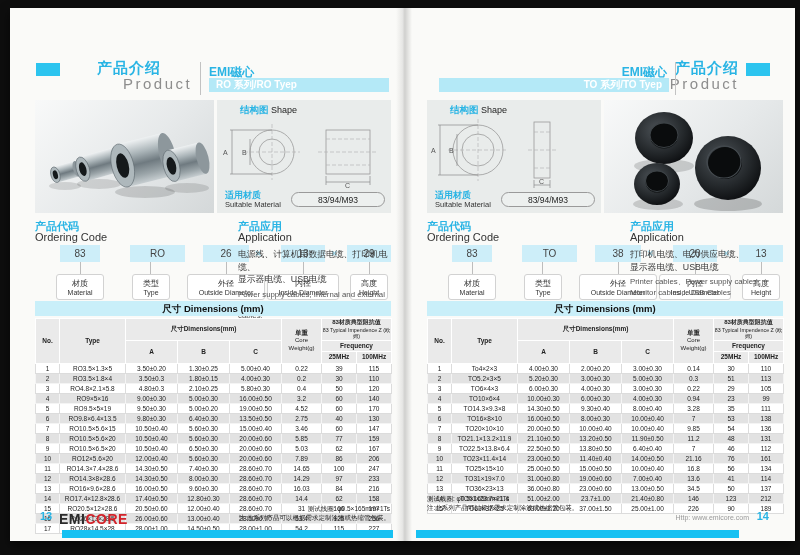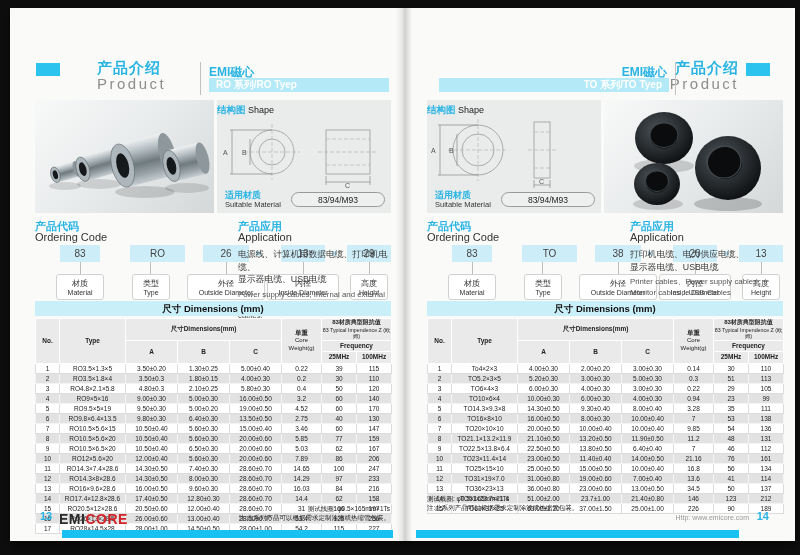--- a/index.html
+++ b/index.html
@@ -9,37 +9,37 @@
   .gutter { position:absolute; left:386px; top:0; width:16px; height:100%;
     background:linear-gradient(to right, rgba(0,0,0,0) 0%, rgba(0,0,0,.08) 40%, rgba(0,0,0,.17) 55%, rgba(0,0,0,0) 100%); }
   .page { position:absolute; top:0; width:393px; height:533px; }
   .pl { left:0; } .pr { left:392px; }
 
   
   .hdr-block { position:absolute; width:24px; height:13px; background:#2cc4ef; top:55px; }
   .pl .hdr-block { left:26px; } .pr .hdr-block { left:344px; }
   .hdr-cn { position:absolute; top:51px; font-size:15px; font-weight:bold; color:#29b4e4; letter-spacing:1px; }
   .pl .hdr-cn { left:87px; } .pr .hdr-cn { right:56px; }
-  .hdr-en { position:absolute; top:67px; font-size:15px; color:#8d8d8d; letter-spacing:2.5px; }
+  .hdr-en { position:absolute; top:67px; font-size:15px; color:#8d8d8d; letter-spacing:2.5px;margin-left:26px; }
   .pl .hdr-en { left:87px; } .pr .hdr-en { right:56px; }
   .hdr-div { position:absolute; top:54px; width:1px; height:33px; background:#c2c2c2; }
   .pl .hdr-div { left:190px; } .pr .hdr-div { left:273px; }
   .hdr-series { position:absolute; top:56px; font-size:12px; font-weight:bold; color:#29b4e4; }
   .pl .hdr-series { left:199px; } .pr .hdr-series { right:128px; }
   .hdr-bar { position:absolute; top:70px; height:14px; background:#b4e9f7; color:#fff; font-size:10px; font-weight:bold; line-height:14px;padding-left:36px; }
   .pl .hdr-bar { left:199px; width:180px; padding-left:7px; }
   .pr .hdr-bar { left:37px; width:230px; padding-right:7px; text-align:right; }
 
   
   .panel { position:absolute; top:92px; height:113px; left:25px; width:356px; }
   .panel-photo { position:absolute; top:0; height:113px; width:179px; background:linear-gradient(135deg,#f8f9f9 0%,#e6e9ea 55%,#d4d8d9 100%); }
   .pl .panel-photo { left:0; } .pr .panel-photo { right:0; }
   .panel-shape { position:absolute; top:0; height:113px; width:174px; background:#e9eceb; }
   .pl .panel-shape { right:0; } .pr .panel-shape { left:0; }
-  .shape-hd { position:absolute; left:0; top:4px; font-size:9px; color:#222; }
+  .shape-hd { position:absolute; left:23px; top:4px; font-size:9px; color:#222; }
   .shape-hd .cn { color:#29b4e4; font-weight:bold; font-size:9.5px; }
   .shape-svg { position:absolute; left:3px; top:14px; }
   .mat-row { position:absolute; left:8px; bottom:3px; width:160px; height:20px; }
   .mat-cn { font-size:9px; font-weight:bold; color:#29b4e4; line-height:10px; }
   .mat-en { font-size:7.5px; color:#333; line-height:9px; }
   .mat-pill { position:absolute; right:0; top:2px; width:94px; height:15px; border:1px solid #9a9a9a; border-radius:8px; font-size:8.5px; text-align:center; line-height:14px; color:#222; background:#edf0ef; }
 
   
   .sec-cn { font-size:11px; font-weight:bold; color:#29b4e4; line-height:12px; }
   .sec-en { font-size:11px; color:#333; line-height:10px; }

